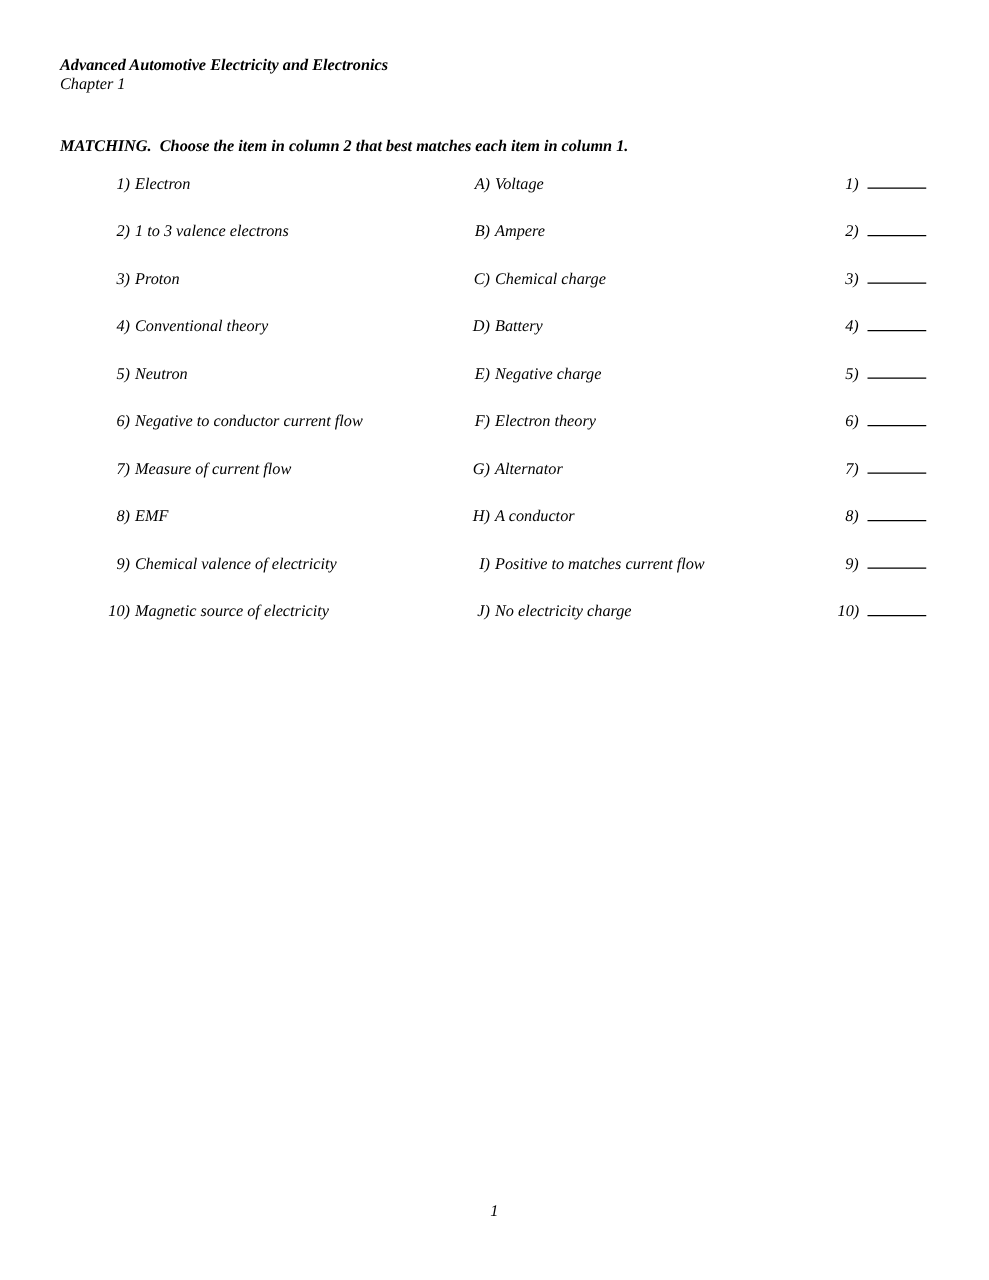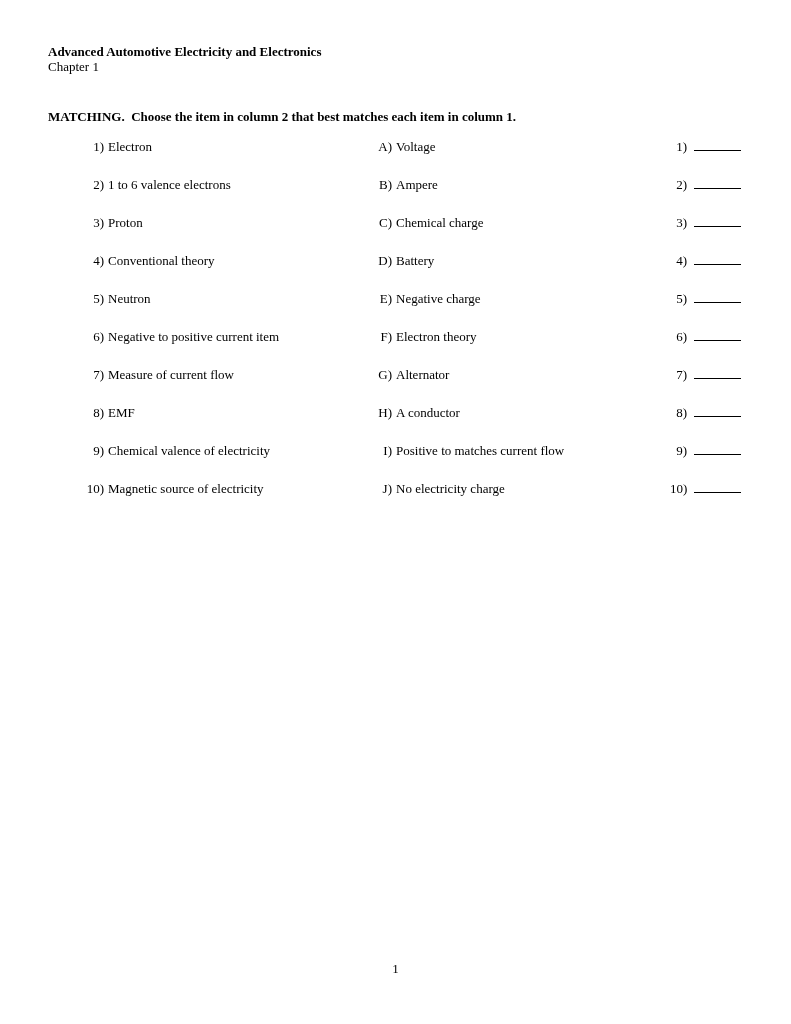--- a/index.html
+++ b/index.html
@@ -10,20 +10,21 @@
     position: relative;
     font-family: "Liberation Serif", serif;
     color: #000000;
     overflow: hidden;
   }
   .page {
     position: absolute;
     inset: 0;
     padding: 44px 44px 0 48px;
     background: #ffffff;
+    font-style: italic;
   }
   .course-title {
     font-weight: bold;
     font-size: 13px;
     line-height: 15px;
   }
   .chapter {
     font-size: 13px;
     line-height: 15px;
   }
@@ -100,21 +101,21 @@
       </div>
       <div class="c3">
         <span class="ansnum">1)</span>
         <span class="ans-blank"></span>
       </div>
     </div>
 
     <div class="mrow">
       <div class="c1">
         <span class="num">2)</span>
-        <span class="item">1 to 6 valence electrons</span>
+        <span class="item">1 to 3 valence electrons</span>
       </div>
       <div class="c2">
         <span class="letter">B)</span>
         <span class="option">Ampere</span>
       </div>
       <div class="c3">
         <span class="ansnum">2)</span>
         <span class="ans-blank"></span>
       </div>
     </div>
@@ -160,21 +161,21 @@
       </div>
       <div class="c3">
         <span class="ansnum">5)</span>
         <span class="ans-blank"></span>
       </div>
     </div>
 
     <div class="mrow">
       <div class="c1">
         <span class="num">6)</span>
-        <span class="item">Negative to positive current item</span>
+        <span class="item">Negative to conductor current flow</span>
       </div>
       <div class="c2">
         <span class="letter">F)</span>
         <span class="option">Electron theory</span>
       </div>
       <div class="c3">
         <span class="ansnum">6)</span>
         <span class="ans-blank"></span>
       </div>
     </div>

